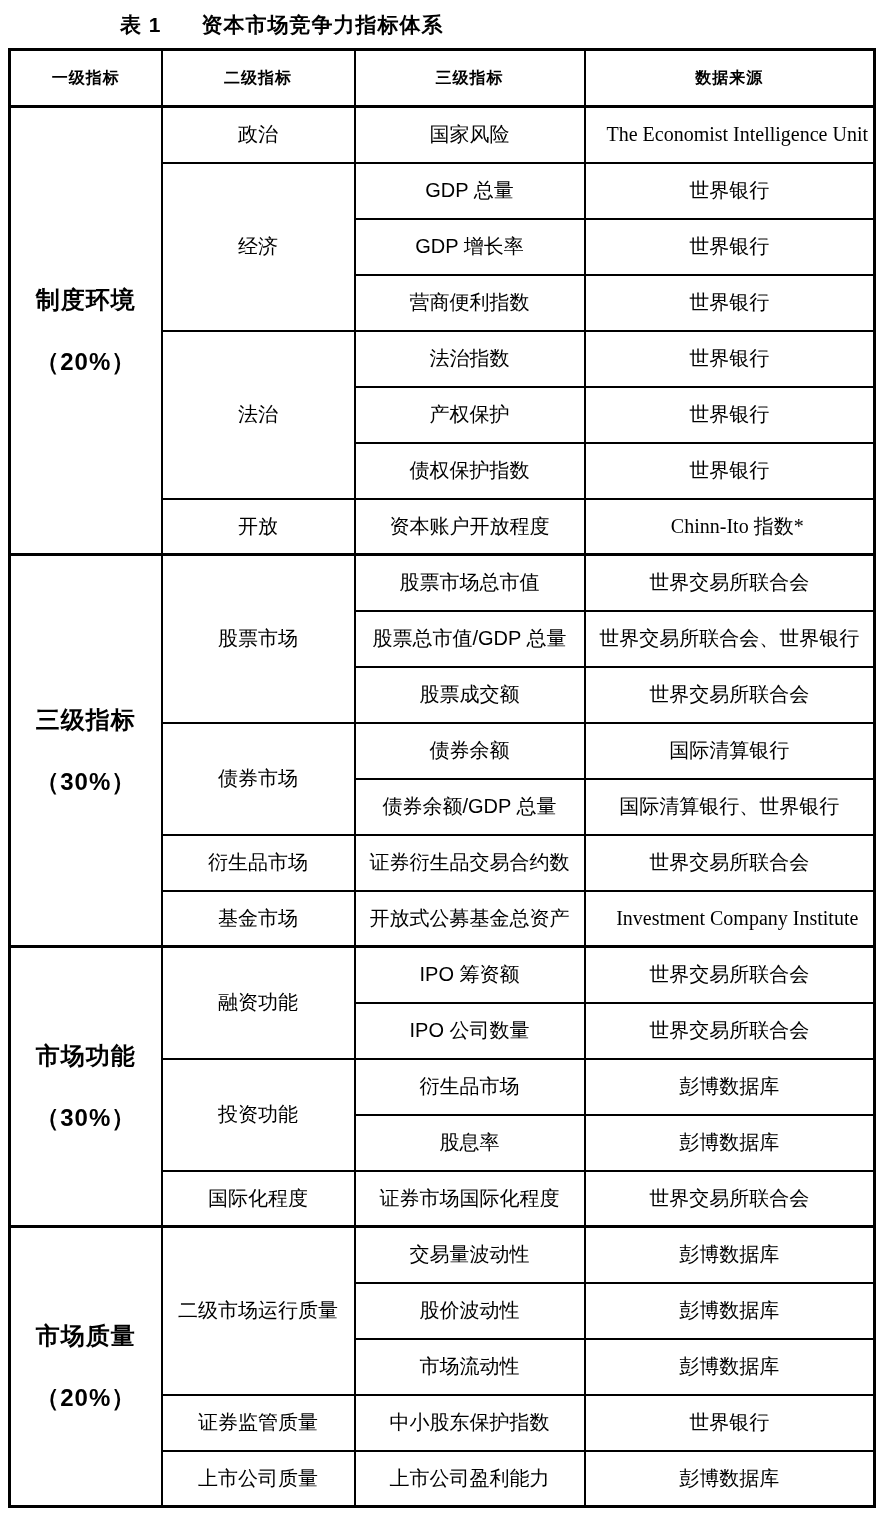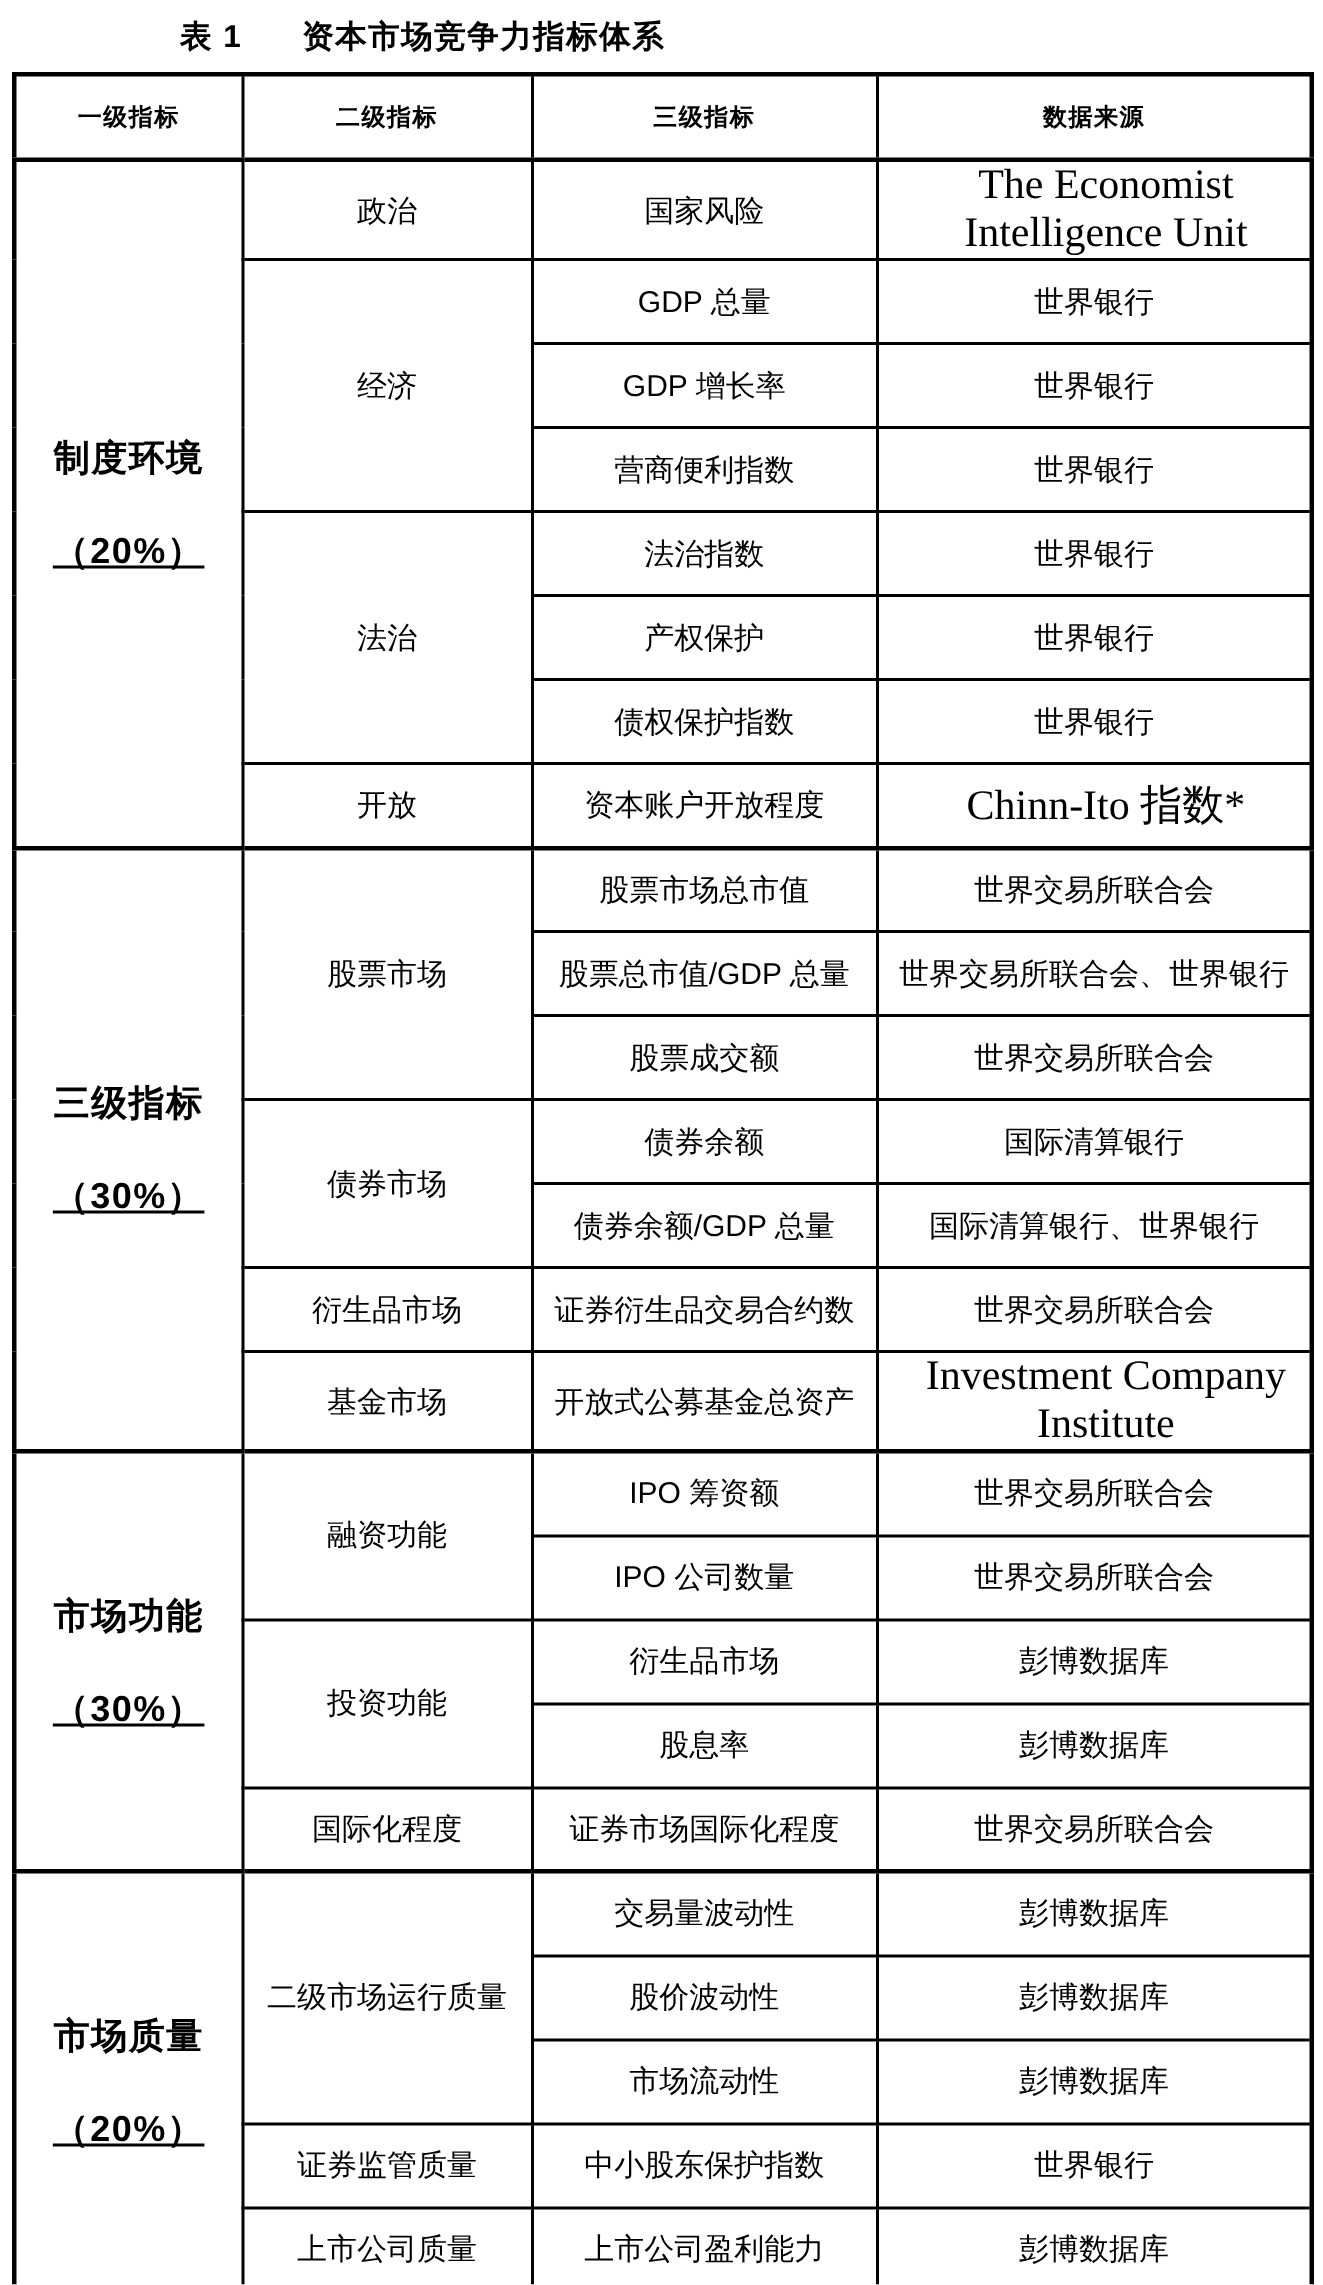--- a/index.html
+++ b/index.html
@@ -47,24 +47,24 @@
     letter-spacing: 1px;
   }
   td { font-size: 20px; font-weight: 400; }
   tr.section-start td { border-top: 3px solid #000000; margin-top: 38px; }
   td.lvl1 {
     font-weight: 700;
     font-size: 24px;
     letter-spacing: 1px;
   }
   td.lvl1 .lvl1-name { margin-bottom: 30px; }
-  td.lvl1 .lvl1-weight { font-weight: 700; text-decoration: underline; }
+  td.lvl1 .lvl1-weight { font-weight: 700; }
   td.latin {
     font-family: "Liberation Serif", "DejaVu Serif", serif;
-    font-size: 28px;
+    font-size: 20px;
     letter-spacing: 0;
     padding-left: 20px;
   }
 </style>
 </head>
 <body>
 
 <div class="page">
 
   <div class="caption">

